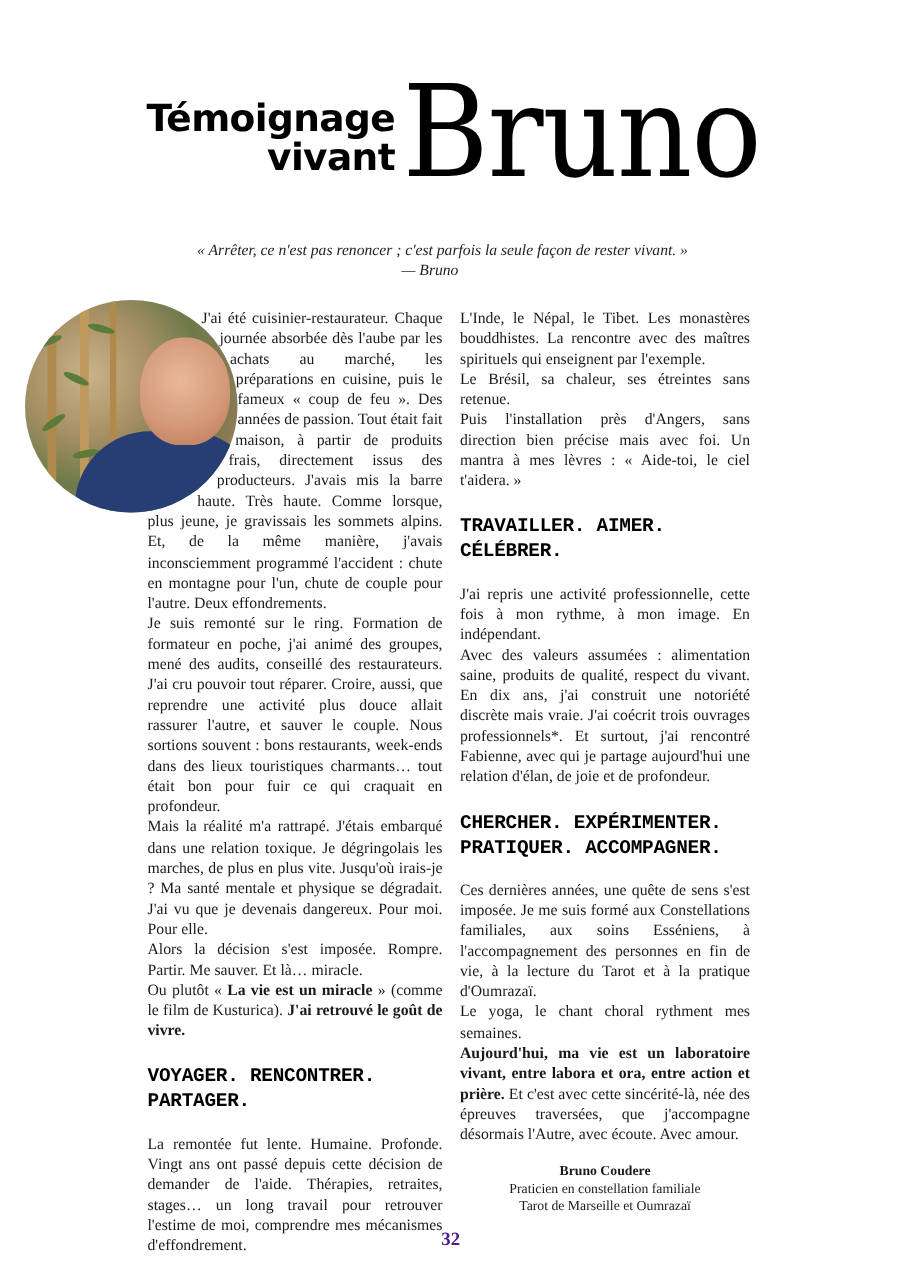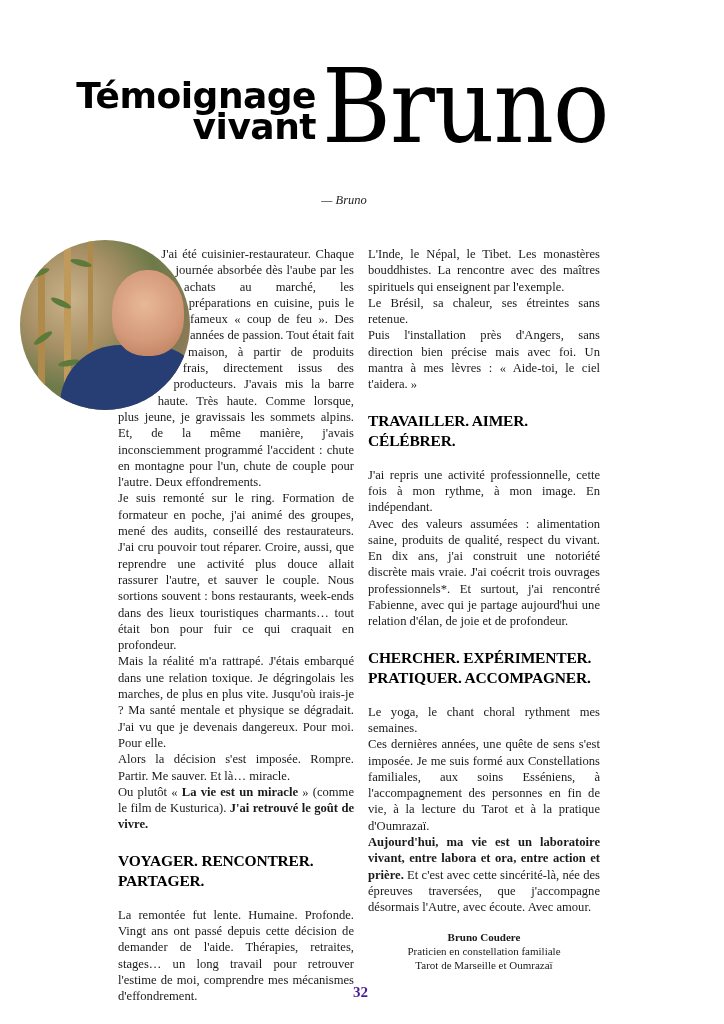--- a/index.html
+++ b/index.html
@@ -1,19 +1,19 @@
 <!DOCTYPE html>
 <html><head>
   <meta charset="utf-8">
   <style>
     html, body { margin: 0; padding: 0; background: #ffffff; }
     body { width: 724px; height: 1024px; position: relative; overflow: hidden; color: #111; }
     .title-small {
       position: absolute; right: 408px; top: 80px;
-      font-family: "DejaVu Sans", sans-serif; font-weight: 900; font-size: 36px;
+      font-family: "DejaVu Sans", sans-serif; font-weight: 900; font-size: 30px;
       line-height: 31px; text-align: right; letter-spacing: -0.5px; color: #000;
     }
     .title-small span { display: block; font-weight: bold; }
     .title-big {
       position: absolute; left: 322px; top: 52px;
       font-family: "DejaVu Serif", serif; font-weight: normal; font-size: 102px;
       line-height: 110px; letter-spacing: -1px; color: #000;
       transform: scaleX(0.92); transform-origin: left top;
     }
     .quote {
@@ -47,21 +47,21 @@
     .photo .head {
       position: absolute; left: 92px; top: 30px; width: 72px; height: 86px;
       background: radial-gradient(circle at 45% 40%, #e8b898 0%, #d49a7a 55%, #b7785a 100%);
       border-radius: 48% 48% 44% 44%;
     }
     .photo .body {
       position: absolute; left: 40px; top: 105px; width: 150px; height: 90px;
       background: #263e73; border-radius: 60px 60px 0 0;
     }
     .heading {
-      font-family: Liberation Serif, serif; font-weight: bold; font-size: 15.5px;
+      font-family: Liberation Mono, monospace; font-weight: bold; font-size: 15.5px;
       line-height: 20px; color: #000; text-align: left; margin: 18px 0 16px 0;
       letter-spacing: -0.2px;
     }
     .b { font-weight: bold; }
     .signature {
       text-align: center; font-family: "Liberation Serif", serif; margin-top: 14px;
       font-size: 11px; line-height: 14px; color: #1a1a1a;
     }
     .signature .name { font-weight: bold; font-size: 11px; }
     .pagenum {
@@ -72,20 +72,21 @@
 </head>
 <body>
 
 <div class="title-small">
   <span>Témoignage</span>
   <span>vivant</span>
 </div>
 <div class="title-big">Bruno</div>
 
 <div class="quote">
+  <span class="q">« Arrêter, ce n'est pas renoncer ; c'est parfois la seule façon de rester vivant. »</span>
   <span class="author">— Bruno</span>
 </div>
 
 <div class="photo" title="Portrait of Bruno smiling, wearing a blue shirt, in front of bamboo plants">
   <div class="bamboo" style="left:18px;"></div>
   <div class="bamboo" style="left:44px;background:#c09a5a;"></div>
   <div class="bamboo" style="left:68px;width:5px;"></div>
   <div class="leaf" style="left:8px;top:30px;transform:rotate(-20deg);"></div>
   <div class="leaf" style="left:30px;top:60px;transform:rotate(25deg);"></div>
   <div class="leaf" style="left:12px;top:95px;transform:rotate(-35deg);"></div>
@@ -107,22 +108,22 @@
 </div>
 
 <div class="col col-right">
   <p>L'Inde, le Népal, le Tibet. Les monastères bouddhistes. La rencontre avec des maîtres spirituels qui enseignent par l'exemple.</p>
   <p>Le Brésil, sa chaleur, ses étreintes sans retenue.</p>
   <p>Puis l'installation près d'Angers, sans direction bien précise mais avec foi. Un mantra à mes lèvres : « Aide-toi, le ciel t'aidera. »</p>
   <div class="heading">TRAVAILLER. AIMER. CÉLÉBRER.</div>
   <p>J'ai repris une activité professionnelle, cette fois à mon rythme, à mon image. En indépendant.</p>
   <p>Avec des valeurs assumées : alimentation saine, produits de qualité, respect du vivant. En dix ans, j'ai construit une notoriété discrète mais vraie. J'ai coécrit trois ouvrages professionnels*. Et surtout, j'ai rencontré Fabienne, avec qui je partage aujourd'hui une relation d'élan, de joie et de profondeur.</p>
   <div class="heading">CHERCHER. EXPÉRIMENTER. PRATIQUER. ACCOMPAGNER.</div>
+  <p>Ces dernières années, une quête de sens s'est imposée. Je me suis formé aux Constellations familiales, aux soins Esséniens, à l'accompagnement des personnes en fin de vie, à la lecture du Tarot et à la pratique d'Oumrazaï.</p>
   <p>Le yoga, le chant choral rythment mes semaines.</p>
-  <p>Ces dernières années, une quête de sens s'est imposée. Je me suis formé aux Constellations familiales, aux soins Esséniens, à l'accompagnement des personnes en fin de vie, à la lecture du Tarot et à la pratique d'Oumrazaï.</p>
   <p class="gap"><span class="b">Aujourd'hui, ma vie est un laboratoire vivant, entre labora et ora, entre action et prière.</span><span> Et c'est avec cette sincérité-là, née des épreuves traversées, que j'accompagne désormais l'Autre, avec écoute. Avec amour.</span></p>
   <div class="signature">
     <div class="name">Bruno Coudere</div>
     <div>Praticien en constellation familiale</div>
     <div>Tarot de Marseille et Oumrazaï</div>
 
   </div>
 </div>
 
 <div class="pagenum">32</div>

